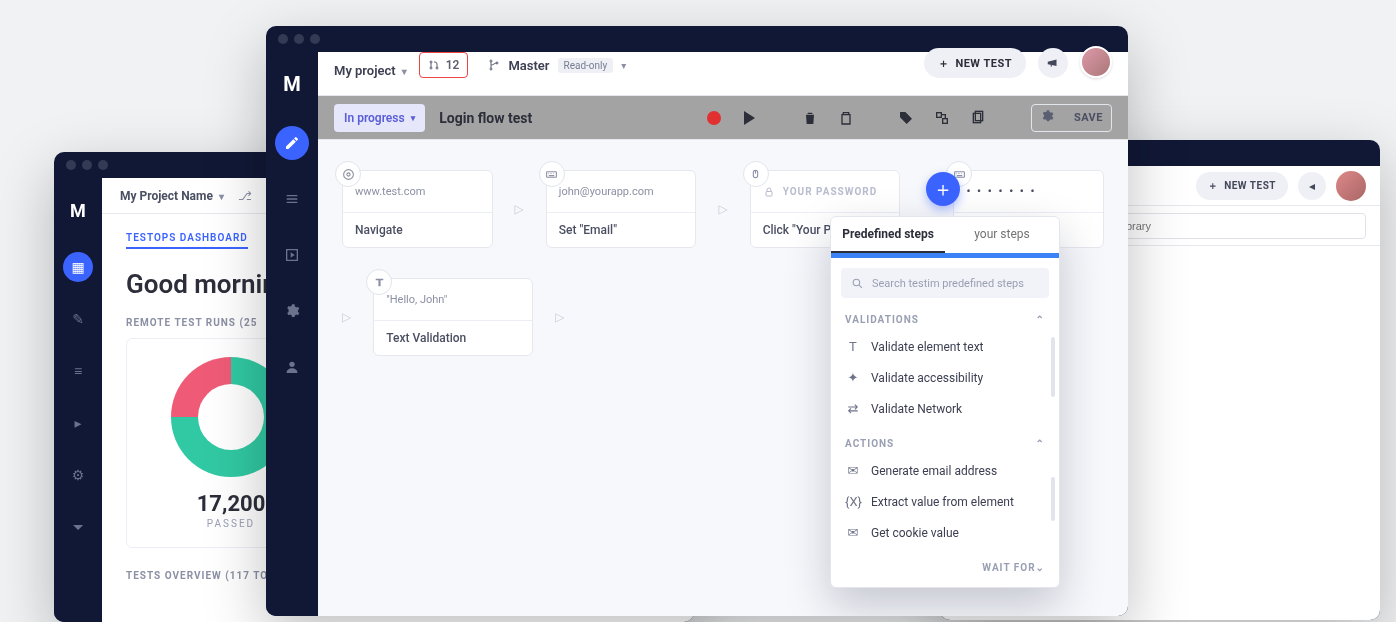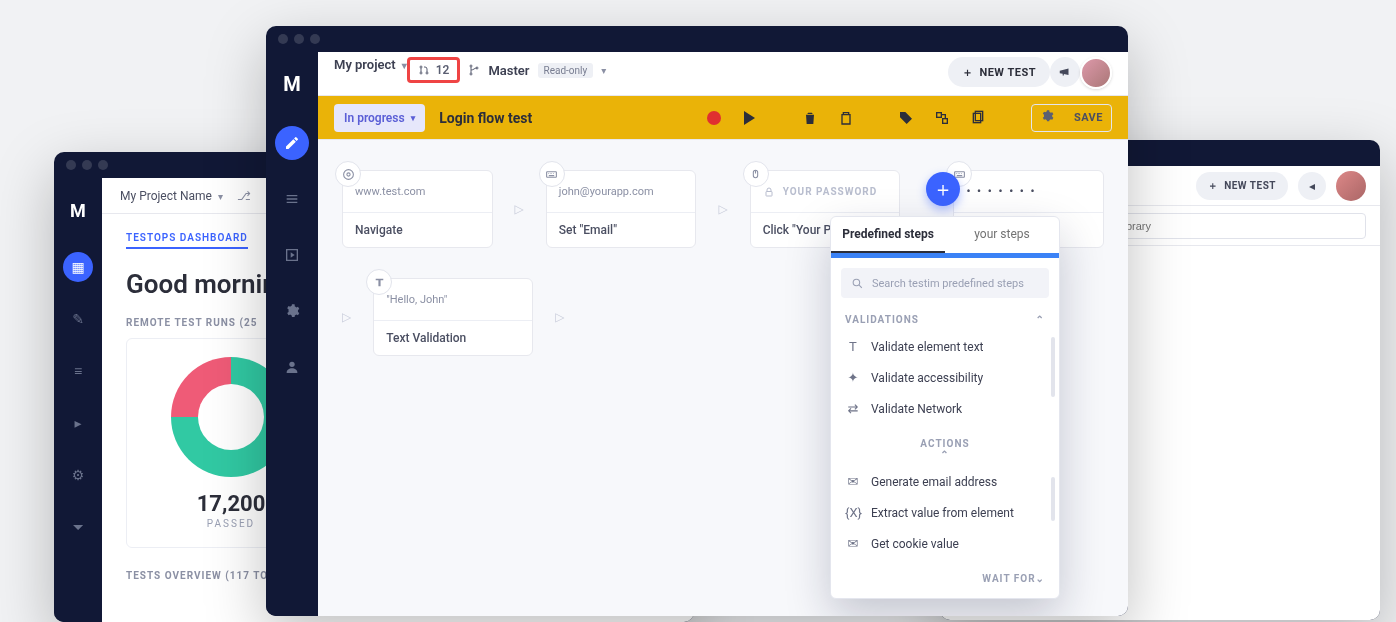--- a/index.html
+++ b/index.html
@@ -46,21 +46,21 @@
   }
   .wl-icon.active { background:#3b63ff; color:#fff; }
 
   .wl-body {
     position: absolute; left: 48px; top: 26px; right:0; bottom:0; background:#fff;
   }
   .wl-header {
     height: 36px; border-bottom: 1px solid #e7e8ee; display:flex; align-items:center;
     padding: 0 18px; gap: 14px; font-size:12px; color:#4b4f62;
   }
-  .wl-header .proj { font-weight:400; }
+  .wl-header .proj { font-weight:700; }
   .wl-header .chev::after { content:"▾"; margin-left:6px; font-size:10px; color:#8b90a4; }
   .wl-header .branch-icon { font-size:12px; color:#8b90a4; }
   .wl-content { padding: 18px 24px; }
   .wl-tabs { display:flex; gap:20px; font-size:10px; letter-spacing:1px; color:#a5a9bb; margin-bottom:20px;}
   .wl-tabs .active { color:#3b63ff; border-bottom:2px solid #3b63ff; padding-bottom:4px; font-weight:600; }
   .wl-greeting { font-size:26px; font-weight:600; color:#2c2e3a; margin-bottom:18px;}
   .wl-section-title { font-size:10px; letter-spacing:1px; color:#8b90a4; font-weight:700; margin-bottom:10px;}
   .wl-card { border:1px solid #eceef4; border-radius:6px; padding:18px; display:flex; flex-direction:column; align-items:center; width:210px; }
   .donut {
     width:120px; height:120px; border-radius:50%;
@@ -133,37 +133,37 @@
     color:#6a728c;
   }
   .wc-icon.active { background:#3b63ff; color:#fff; }
   .wc-icon svg { width:16px; height:16px; }
   .wc-body {
     position:absolute; left:52px; top:26px; right:0; bottom:0; background:#f7f8fb;
     display:flex; flex-direction:column;
   }
   .wc-header {
     height:44px; background:#fff; border-bottom:1px solid #e7e8ee;
-    display:flex; align-items:flex-start; padding:5px 16px; 
+    display:flex; align-items:flex-end; padding:17px 16px; gap:12px;
   }
   .wc-header .proj { font-size:13px; font-weight:600; color:#3d4052; }
   .wc-header .chev::after { content:"▾"; margin-left:6px; font-size:10px; color:#8b90a4;}
-  .pr-box { height:26px; border:3px solid #ef4444; border-radius:4px; display:flex; align-items:center; padding:0 8px; gap:6px; font-size:12px; color:#5b5f72;}
+  .pr-box { height:26px; border:1px solid #ef4444; border-radius:4px; display:flex; align-items:center; padding:0 8px; gap:6px; font-size:12px; color:#5b5f72;}
   .pr-box .nnum { font-weight:600; }
   .wc-header .branch { font-size:13px; font-weight:600; color:#3d4052; }
   .ro-badge { font-size:10px; background:#eef0f5; border-radius:3px; padding:2px 6px; color:#787d91;}
   .wc-header .spacer { flex:1; }
   .new-test-btn {
     height:30px; padding:0 14px; border-radius:15px; background:#eef0f5; color:#2c2e3a;
     font-size:11px; font-weight:700; letter-spacing:0.5px; display:flex; align-items:center; gap:6px;
   }
   .circ-btn2 { width:30px; height:30px; border-radius:50%; background:#eef0f5; display:flex; align-items:center; justify-content:center; font-size:13px; color:#44485a;}
   .avatar2 { width:32px; height:32px; border-radius:50%; background:linear-gradient(135deg,#d9a,#a77); border:2px solid #fff; box-shadow:0 1px 3px rgba(0,0,0,0.15);}
   .wc-subheader {
-    height:44px; background:#eab308; border-bottom:1px solid #e7e8ee;
+    height:44px; background:#a3a3a3; border-bottom:1px solid #e7e8ee;
     display:flex; align-items:center; padding:0 16px; gap:14px;
   }
   .status-drop { height:28px; padding:0 10px; border-radius:4px; background:#e6e7fb; color:#5a5ed6; font-size:12px; font-weight:600; display:flex; align-items:center; gap:6px;}
   .status-drop::after{ content:"▾"; font-size:9px; }
   .test-name { font-size:14px; font-weight:700; color:#2c2e3a; }
   .wc-subheader .spacer { flex:1; }
   .tb-icon { width:22px; height:22px; display:flex; align-items:center; justify-content:center; color:#2c2e3a; }
   .tb-icon svg { width:16px; height:16px; }
   .rec-dot { width:14px; height:14px; border-radius:50%; background:#e03030; }
   .play-tri { width:0;height:0;border-top:7px solid transparent;border-bottom:7px solid transparent;border-left:11px solid #2c2e3a;}
@@ -642,21 +642,21 @@
         <div class="sp-item">
             <span class="ii">✦</span>
             <span>Validate accessibility</span>
           </div>
         <div class="sp-item">
             <span class="ii">⇄</span>
             <span>Validate Network</span>
           </div>
         <div class="sp-scroll-hint"></div>
 
-        <div class="sp-section-head" style="margin-top:8px;flex-direction:column;">
+        <div class="sp-section-head" style="margin-top:8px;">
           <span>ACTIONS</span>
           <span>⌃</span>
         </div>
         <div class="sp-item">
             <span class="ii">✉</span>
             <span>Generate email address</span>
           </div>
         <div class="sp-item">
             <span class="ii">{X}</span>
             <span>Extract value from element</span>

